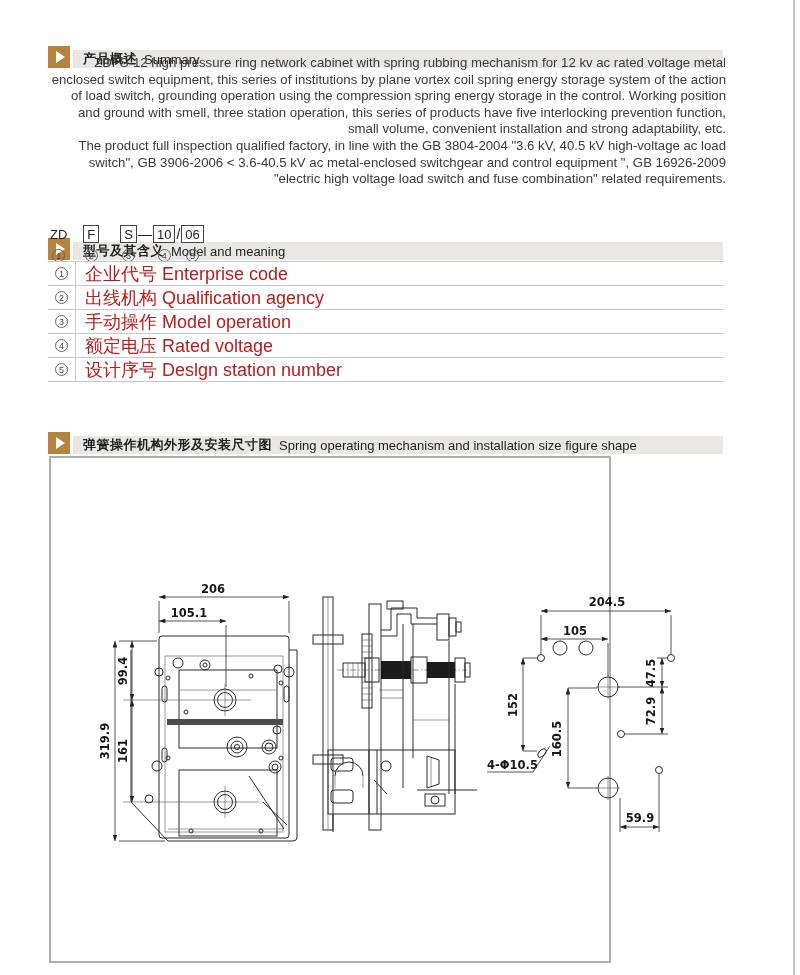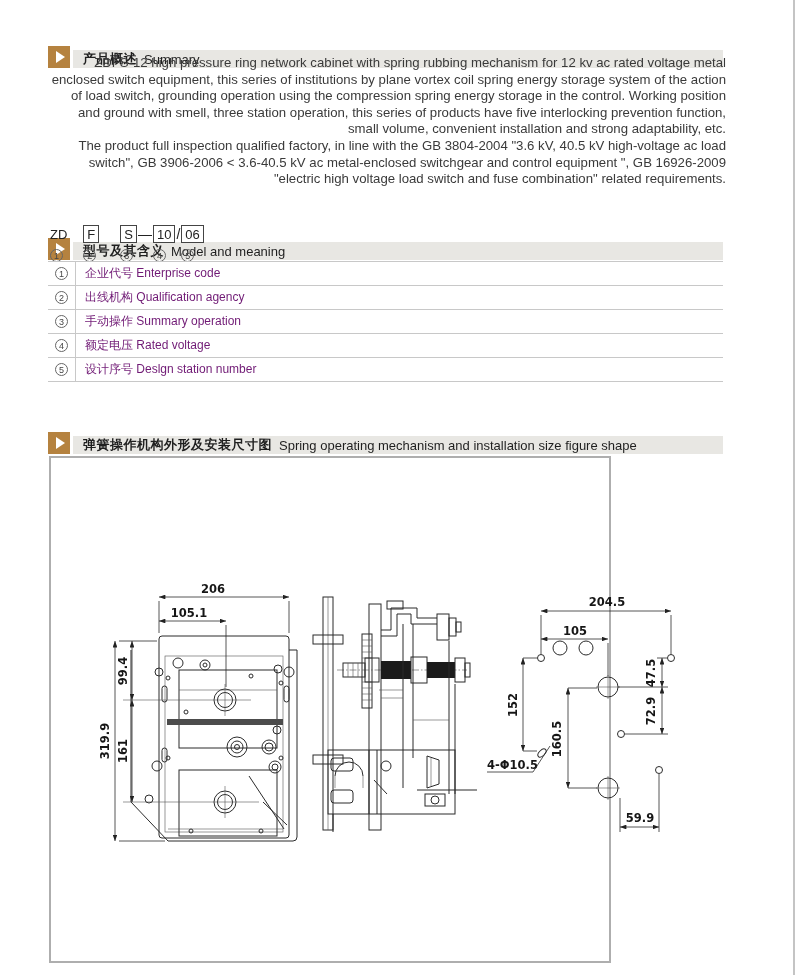--- a/index.html
+++ b/index.html
@@ -19,35 +19,35 @@
   .sec-bar .zh { font-weight:600; margin-right:7px; letter-spacing:0.5px; }
   .sec-bar .en { font-weight:500; }
 
   
   .summary-text { position:absolute; left:48px; top:55px; width:678px; font-size:13.2px;
                   line-height:16.6px; color:#3a3a3a;text-align:right; }
   .summary-text p { margin:0; }
 
   
   .model-code { position:absolute; left:50px; top:225px; display:flex; align-items:flex-start; }
-  .mc-unit { display:flex; flex-direction:column; }
+  .mc-unit { display:flex; flex-direction:column; align-items:center; }
   .mc-char { font-size:13px; color:#222; height:18px; display:flex; align-items:center; }
   .mc-box  { border:1px solid #444; padding:0 3px; min-width:12px; text-align:center; }
   .mc-sep  { font-size:14px; color:#222; height:18px; display:flex; align-items:center; margin:0 1px; }
   .circ { width:13px; height:13px; border:1px solid #666; border-radius:50%; font-size:9px;
           color:#444; display:flex; align-items:center; justify-content:center; margin-top:6px; }
   .gap16 { width:16px; } .gap21 { width:21px; }
 
   
   .model-table { position:absolute; left:48px; top:261px; width:675px; border-top:1px solid #c8c8c8; }
   .mt-row { display:flex; height:24px; border-bottom:1px solid #c8c8c8; align-items:center; }
   .mt-num { flex:0 0 28px; display:flex; align-items:center; justify-content:center;
             align-self:stretch; border-right:1px solid #c8c8c8; }
   .mt-num .circ { margin-top:0; }
-  .mt-label { padding-left:9px; font-size:12px; color:#701a75; }
+  .mt-label { padding-left:9px; font-size:18px; color:#b91c1c; }
 
   
   .drawing-box { position:absolute; left:49px; top:456px; width:562px; height:507px;
                  border:2px solid #aeaeae; background:#fff; }
   svg { display:block; font-family:"DejaVu Sans","Liberation Sans",sans-serif; }
   .ln  { stroke:#2b2b2b; stroke-width:1; fill:none; }
   .thin{ stroke:#555; stroke-width:0.6; fill:none; }
   .dim { stroke:#2b2b2b; stroke-width:0.8; fill:none; }
   .blk { fill:#1b1b1b; stroke:none; }
   .band{ fill:#4c4c4c; stroke:none; }
@@ -121,21 +121,21 @@
     <div class="mt-row">
       <div class="mt-num">
           <span class="circ">2</span>
         </div>
       <div class="mt-label">出线机构 Qualification agency</div>
     </div>
     <div class="mt-row">
       <div class="mt-num">
           <span class="circ">3</span>
         </div>
-      <div class="mt-label">手动操作 Summary operation</div>
+      <div class="mt-label">手动操作 Model operation</div>
     </div>
     <div class="mt-row">
       <div class="mt-num">
           <span class="circ">4</span>
         </div>
       <div class="mt-label">额定电压 Rated voltage</div>
     </div>
     <div class="mt-row">
       <div class="mt-num">
           <span class="circ">5</span>

